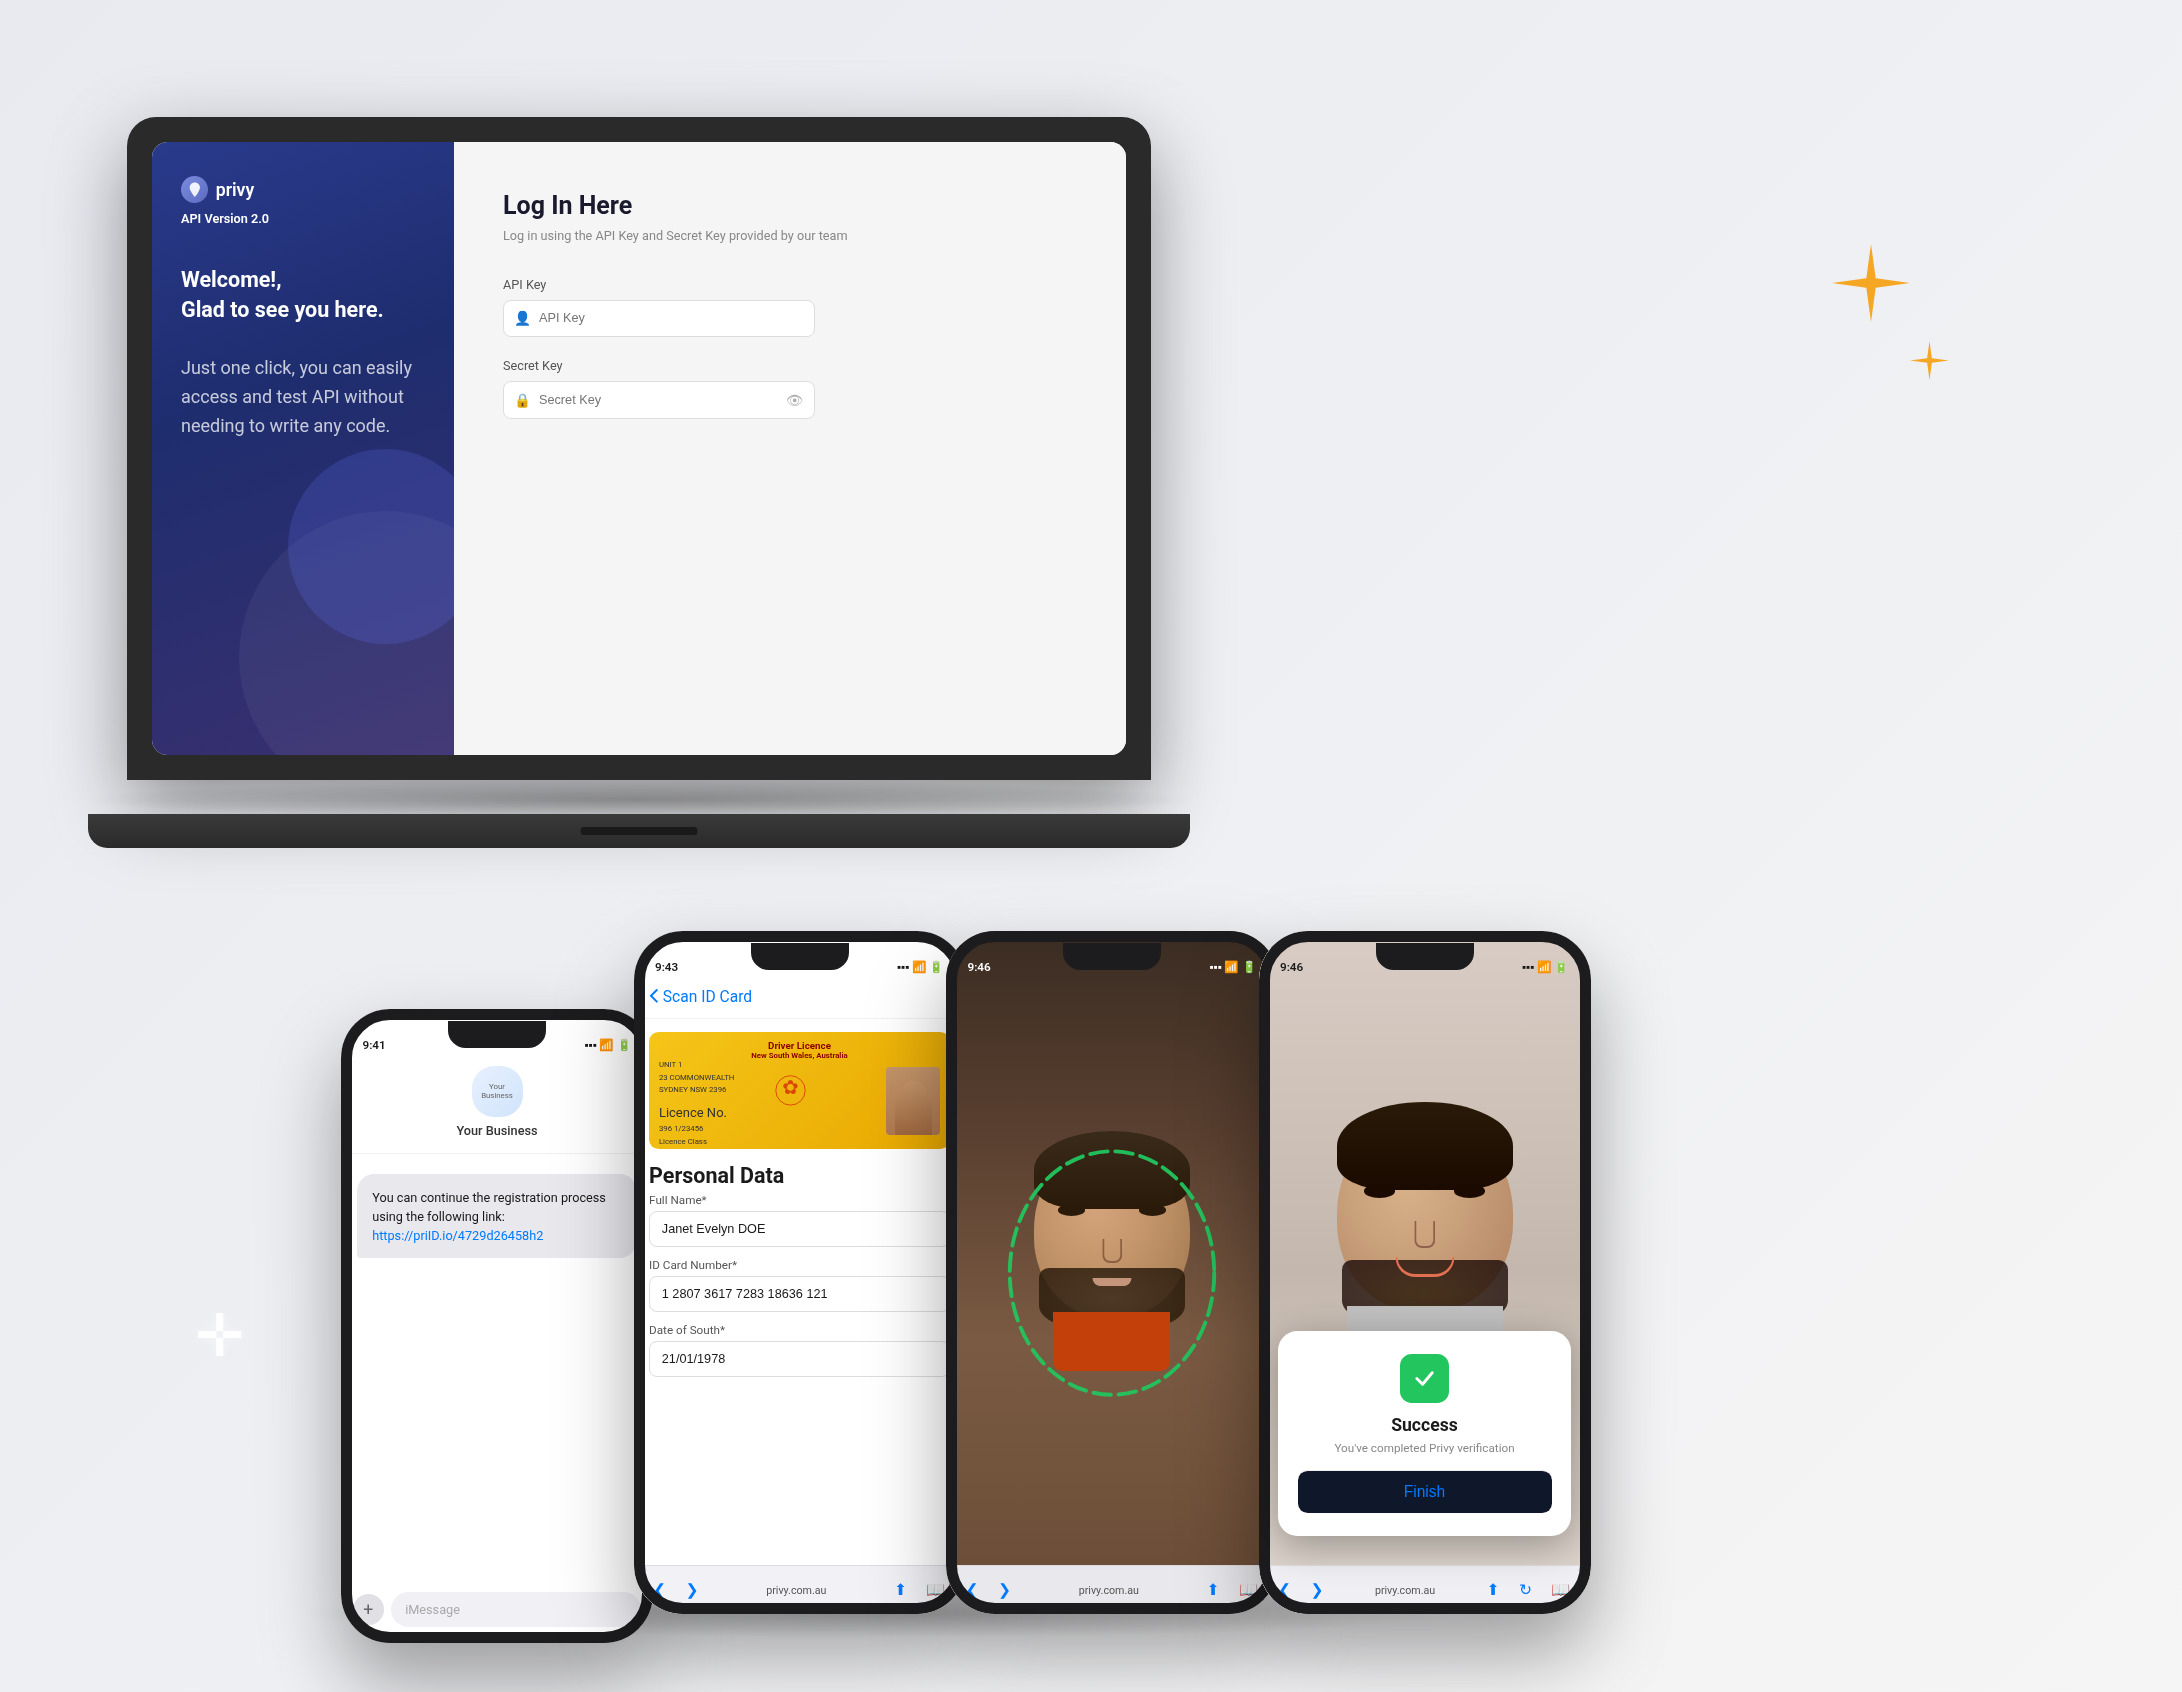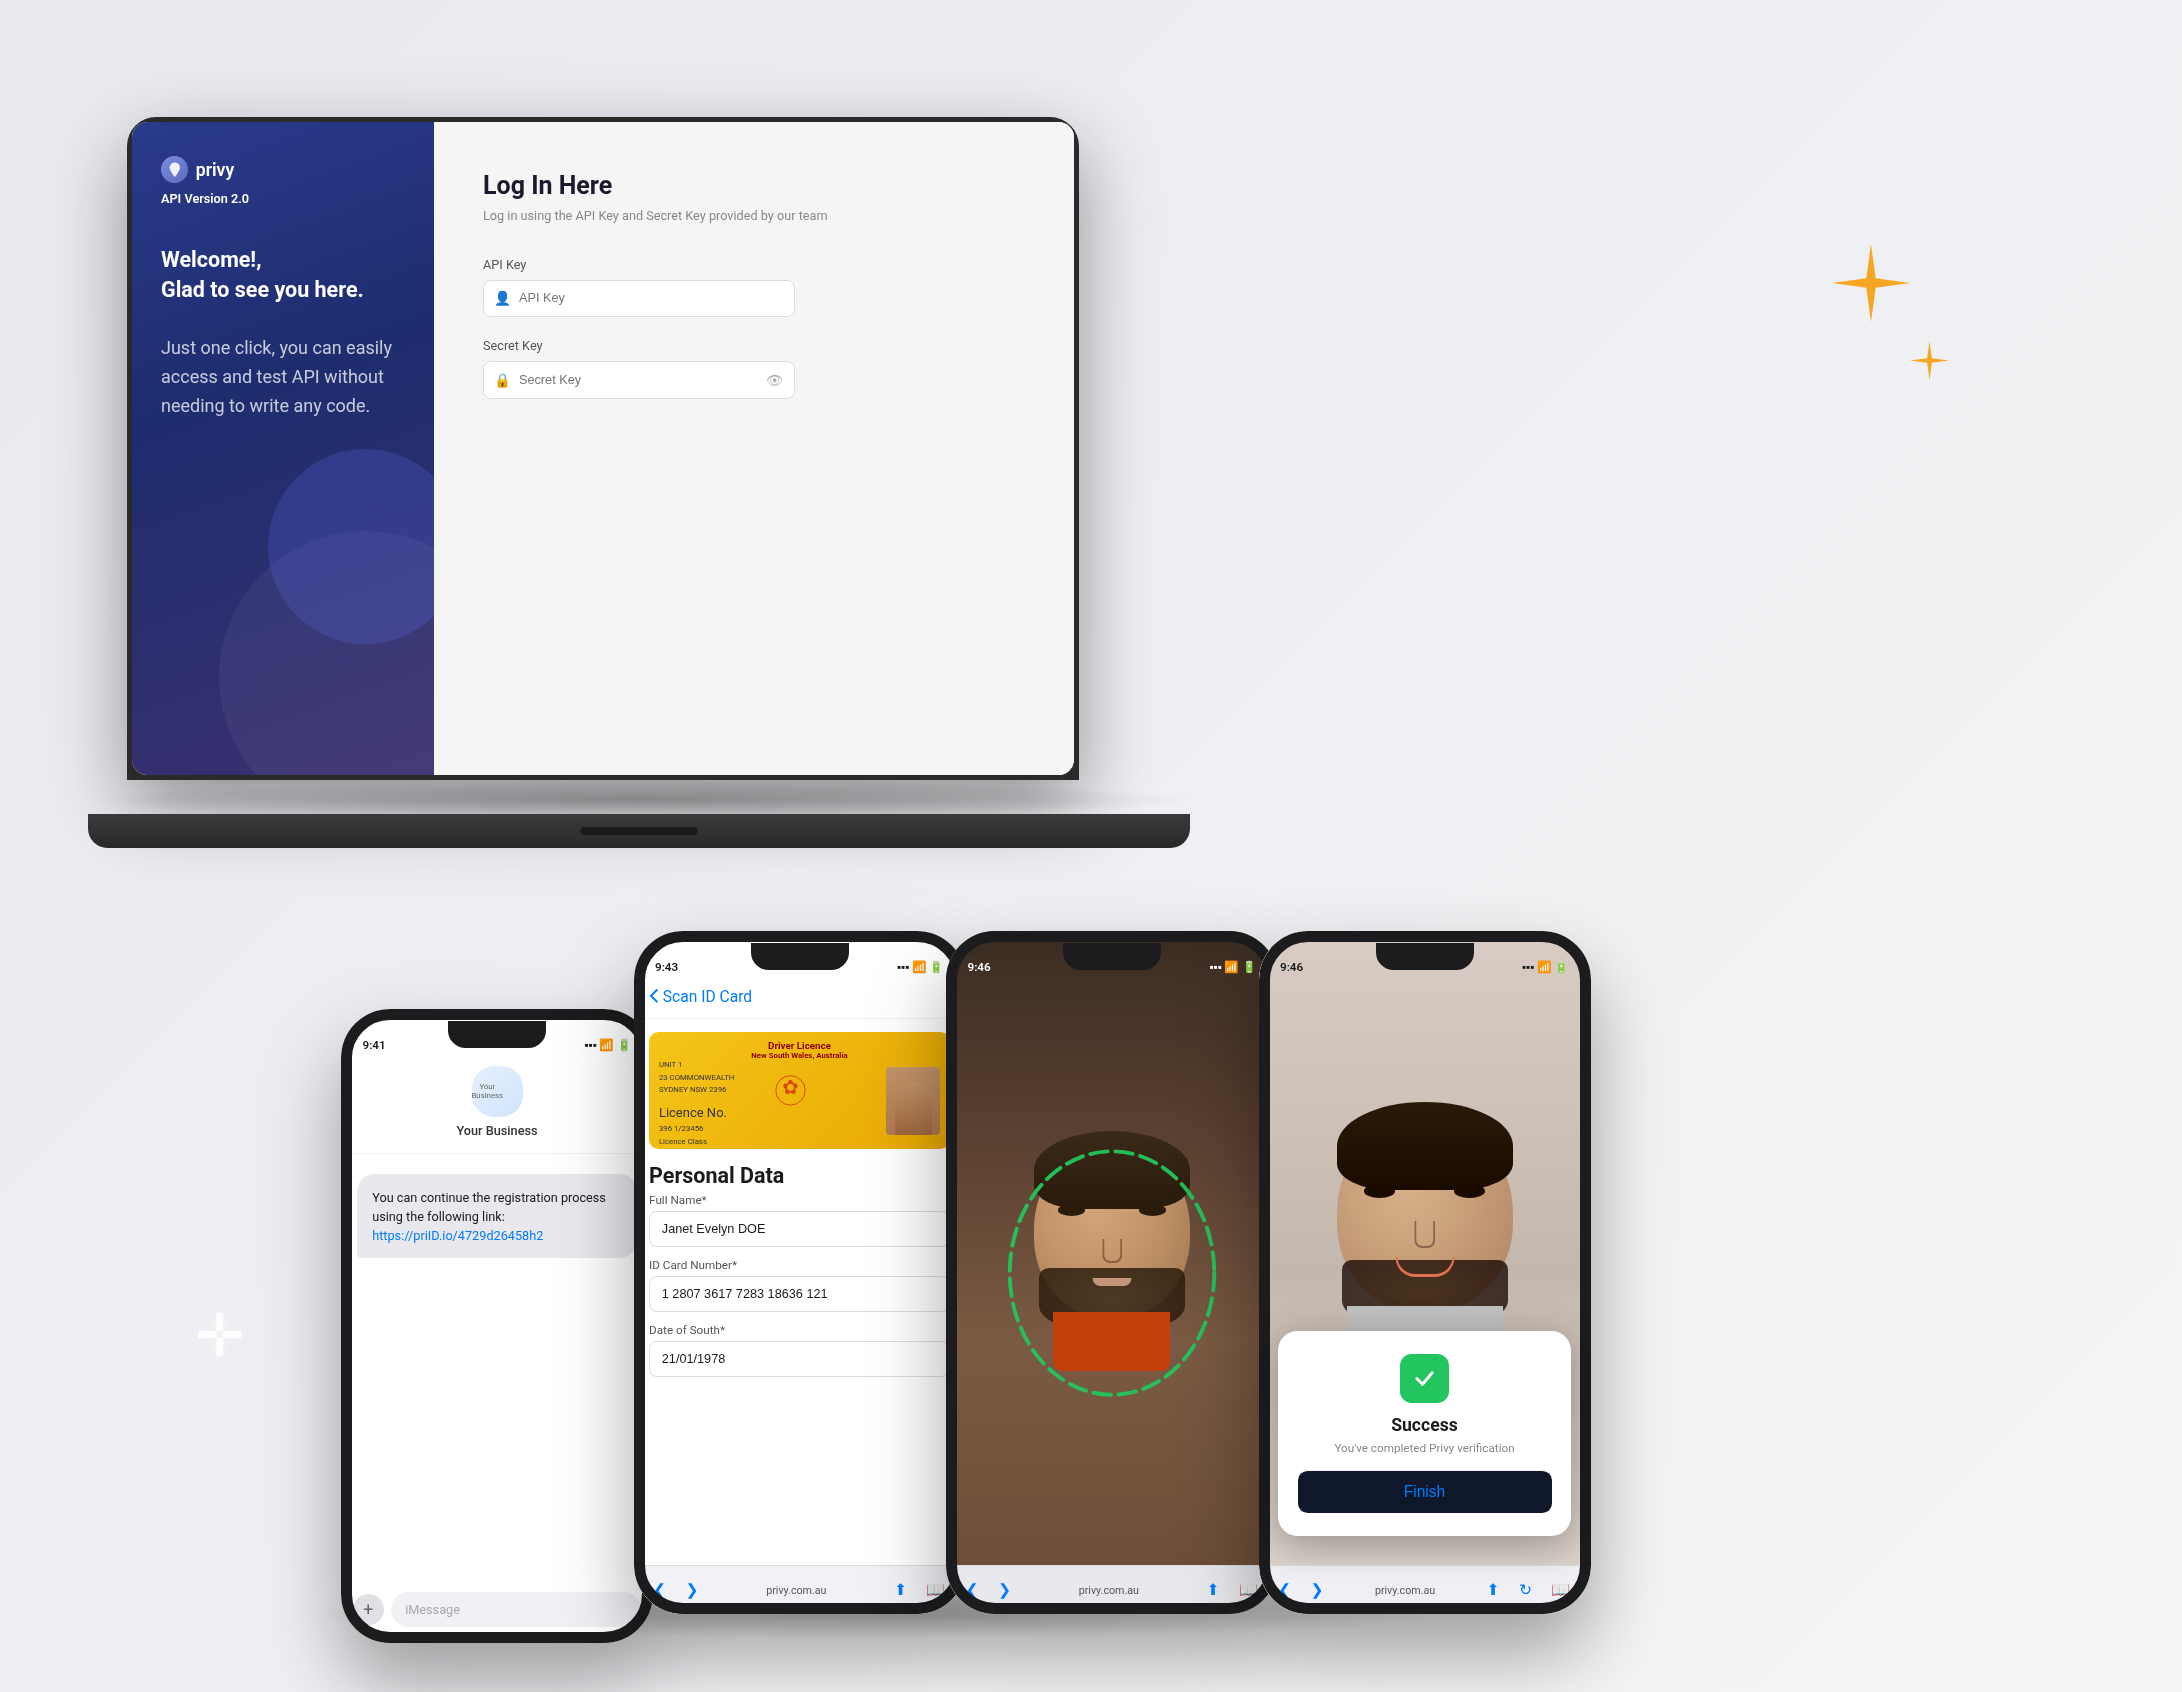--- a/index.html
+++ b/index.html
@@ -52,25 +52,25 @@
     .laptop-container {
       position: absolute;
       top: 117px;
       left: 127px;
       width: 1073px;
       height: 731px;
     }
     .laptop-body {
       position: absolute;
       top: 0; left: 0;
-      width: 952px;
+      width: 1024px;
       height: 663px;
       background: #2a2a2a;
       border-radius: 29px 29px 0 0;
-      padding: 5px;
+      padding: 25px;
       box-shadow: 0 29px 78px rgba(0,0,0,0.4);
     }
     .laptop-screen {
       width: 100%;
       height: 100%;
       background: white;
       border-radius: 15.6px;
       overflow: hidden;
       display: flex;
     }
@@ -328,20 +328,21 @@
       border-bottom: 1px solid #f0f0f0;
     }
     .messages-header .business-icon {
       width: 51px;
       height: 51px;
       background: linear-gradient(135deg, #e8f0fe, #d0e4fc);
       border-radius: 22px;
       margin: 0 auto 5.9px;
       display: flex;
       align-items: center;
+      justify-content: center;
       font-size: 9.8px;
       color: #555;
       text-align: center;
       line-height: 1.2;
     }
     .messages-title {
       font-size: 12.7px;
       color: #333;
       font-weight: 500;
     }

